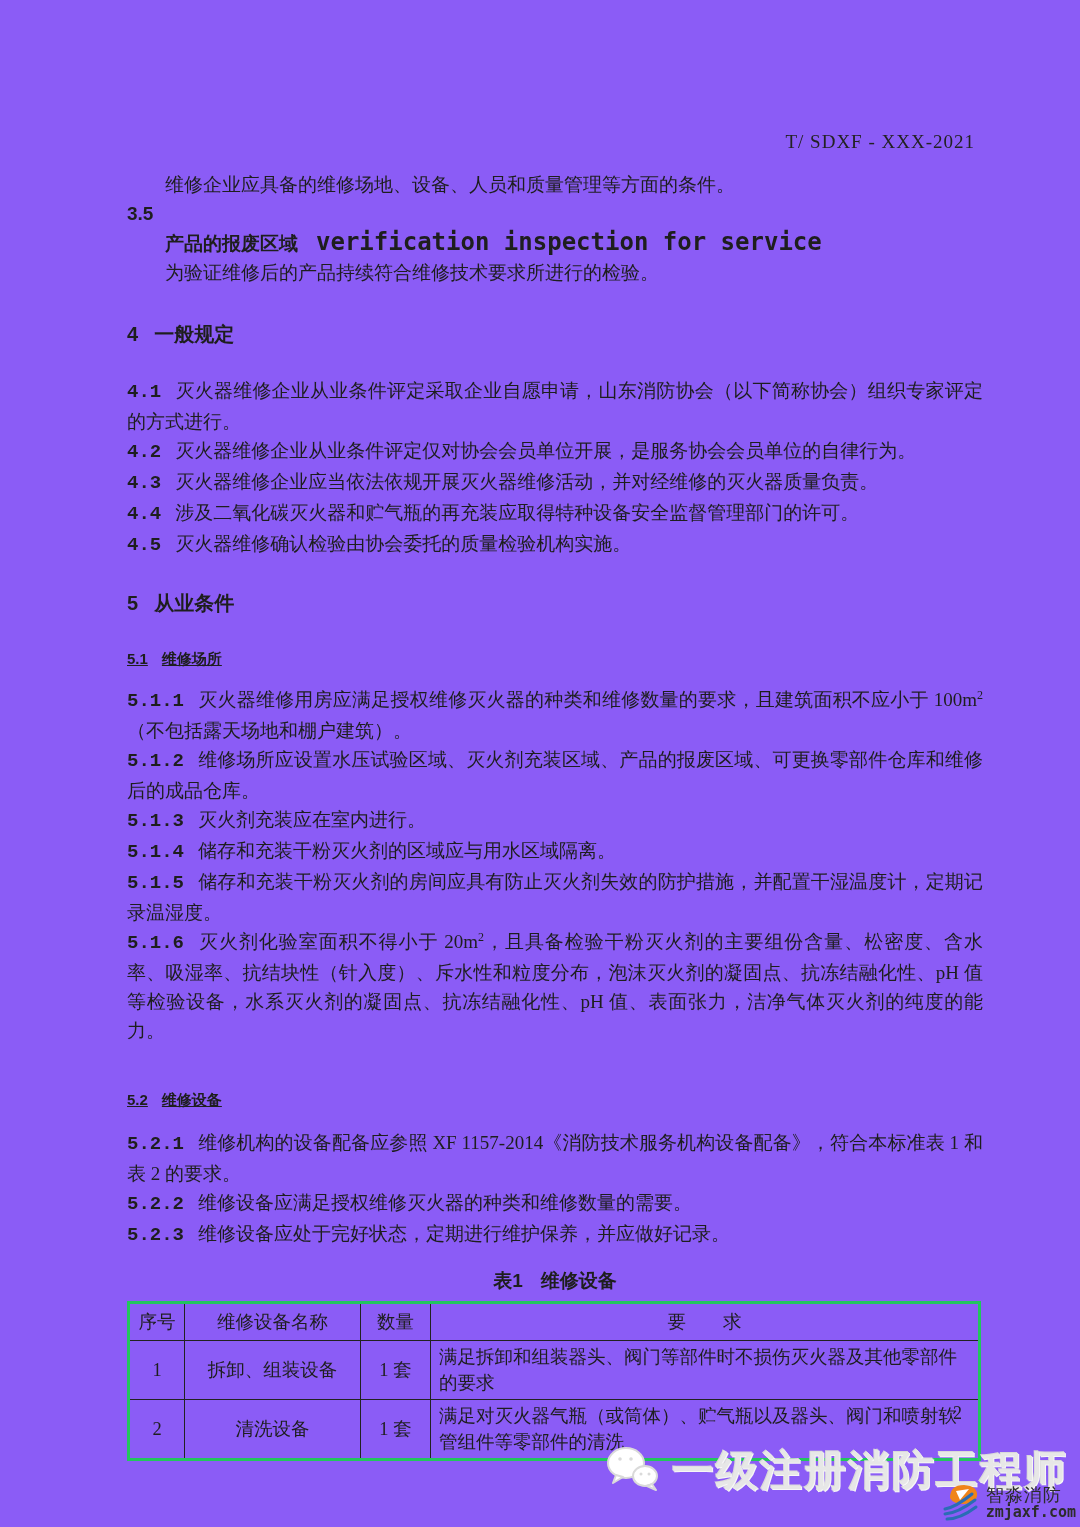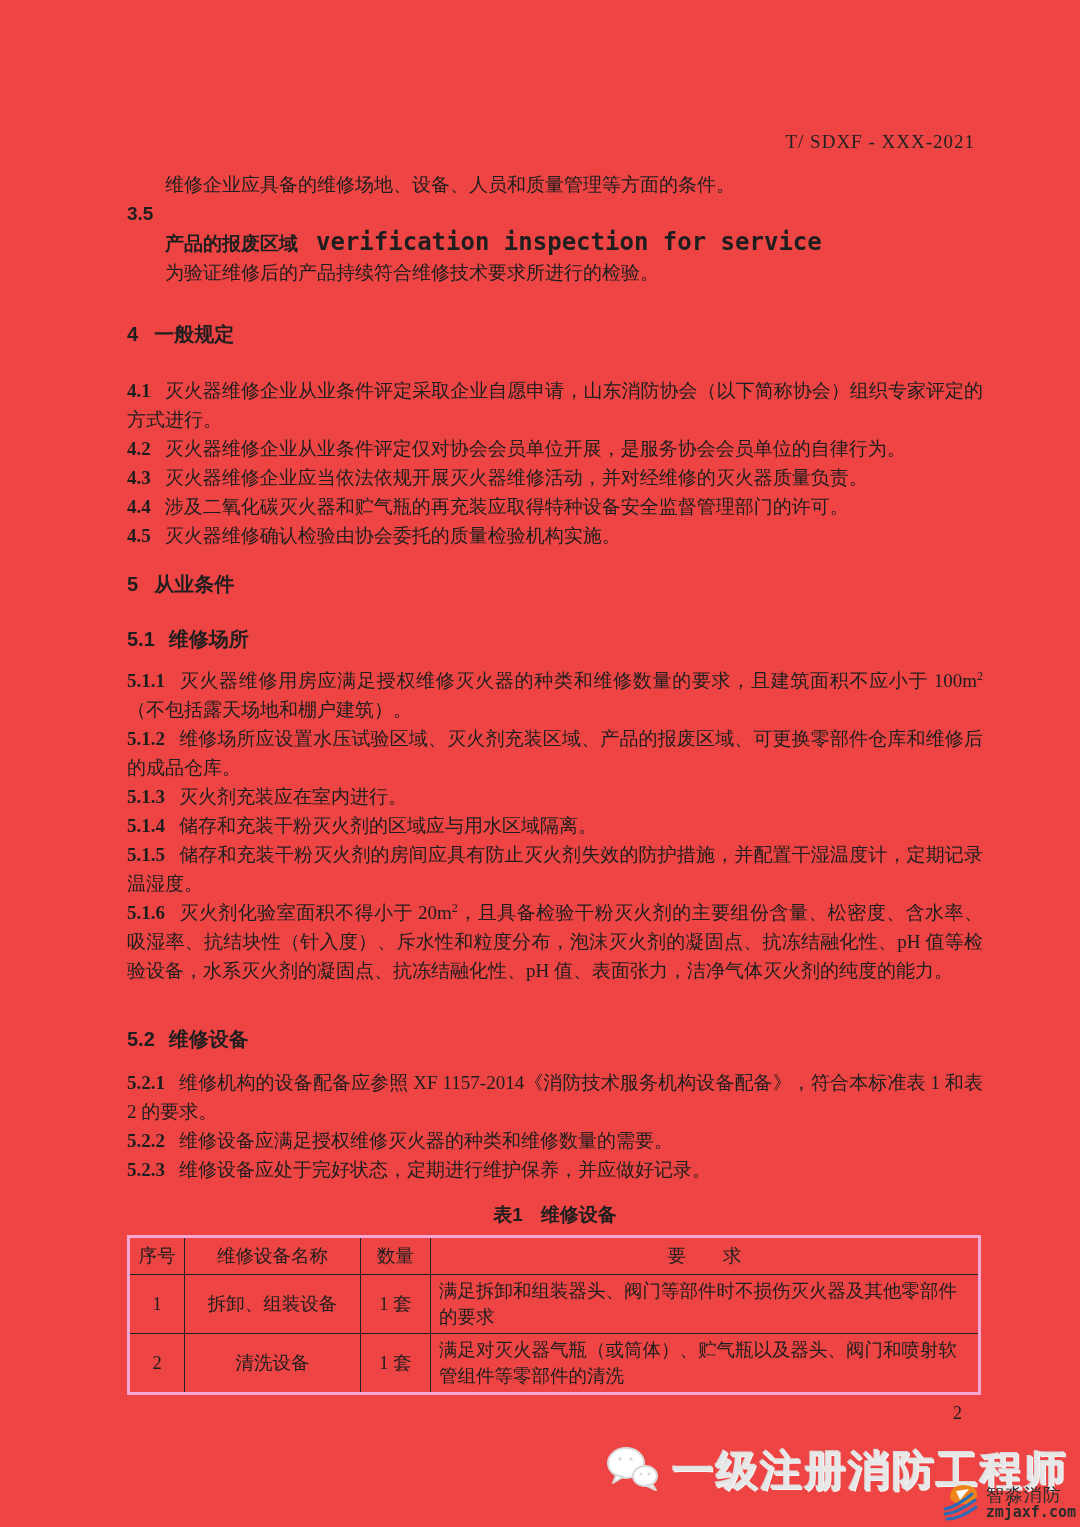--- a/index.html
+++ b/index.html
@@ -1,59 +1,59 @@
 <!DOCTYPE html>
 <html><head>
 <meta charset="utf-8">
 <style>
   html,body{margin:0;padding:0;background:#ffffff;}
   .page{
     position:relative;
     width:1080px;height:1527px;
-    background:#ef4444;
+    background:#8b5cf6;
     font-family:"Liberation Serif","DejaVu Serif",serif;
     color:#1e1e1e;
     overflow:hidden;
   }
   .header-ref{
     position:absolute;top:131px;right:105px;
     font-size:19px;letter-spacing:1px;color:#222;
   }
   .content{
     position:absolute;left:127px;top:170px;width:856px;
     font-size:19px;line-height:29px;
   }
   p{margin:0;padding:0;text-align:justify;}
   .indent2{text-indent:2em;}
   .term-num{font-family:"Liberation Sans","DejaVu Sans",sans-serif;font-weight:bold;}
   .term-line{text-indent:2em;}
   .term-cn{font-family:"Liberation Sans","DejaVu Sans",sans-serif;font-weight:bold;}
   .term-en{font-family:"DejaVu Sans Mono","Liberation Mono",monospace;font-weight:bold;margin-left:18px;font-size:24px;}
   .h1{font-family:"Liberation Sans","DejaVu Sans",sans-serif;font-weight:bold;font-size:20px;margin:33px 0 27px 0;}
   .h1 .h-num{margin-right:16px;}
-  .h2{font-family:"Liberation Sans","DejaVu Sans",sans-serif;font-weight:bold;font-size:20px;margin:26px 0 12px 0;}
+  .h2{font-family:"Liberation Sans","DejaVu Sans",sans-serif;font-weight:bold;font-size:15px;margin:26px 0 12px 0;text-decoration:underline;}
   .h2 .h-num{margin-right:14px;}
-  .h1-s5{margin-top:20px;margin-bottom:26px;}
+  .h1-s5{margin-top:29px;margin-bottom:26px;}
   .h2-s52{margin-top:40px;margin-bottom:14px;}
   .clause{margin:0;}
   .clause .num{
-    font-family:Liberation Serif, serif;
+    font-family:Liberation Mono, monospace;
     font-weight:bold;margin-right:14px;white-space:nowrap;
   }
   sup{font-size:12px;line-height:0;}
   .tbl-caption{
     text-align:center;margin-top:16px;
     font-family:"Liberation Sans","DejaVu Sans",sans-serif;font-weight:bold;font-size:19px;
   }
   .tbl-caption .cap-label{margin-right:18px;}
   table.t1{
     border-collapse:collapse;margin-top:6px;width:854px;
     font-size:18.5px;line-height:26px;
   }
-  table.t1{border:3px solid #f9a8d4;}
+  table.t1{border:3px solid #22c55e;}
   table.t1 th,table.t1 td{border:1.5px solid #222;padding:3px 8px;}
   table.t1 th{font-weight:normal;text-align:center;height:30px;}
   table.t1 td{text-align:center;}
   table.t1 td.req{text-align:left;}
   .col-no{width:56px;}
   .col-name{width:176px;}
   .col-qty{width:70px;}
   .page-num{
     position:absolute;top:1403px;right:118px;
     font-size:18px;color:#222;

